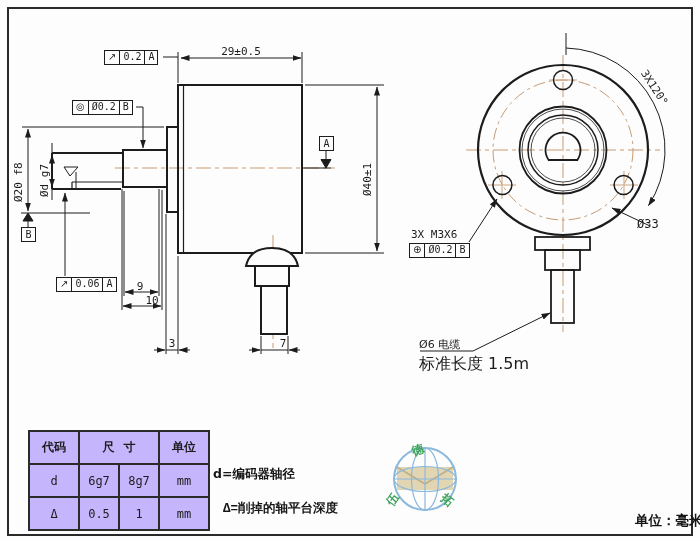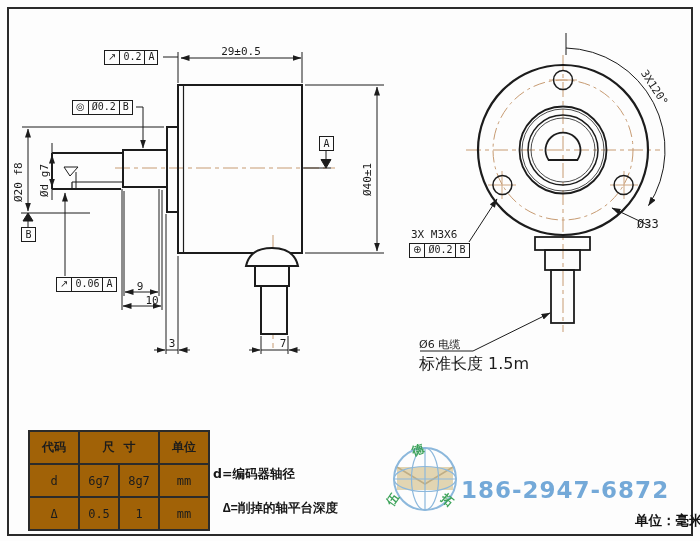--- a/index.html
+++ b/index.html
@@ -13,21 +13,21 @@
   .fcf{position:absolute;display:inline-flex;background:#fdfdfd;}
   .fcf span{display:block;box-sizing:border-box;border:1px solid #1c1c1c;margin-left:-1px;
             height:15px;line-height:13px;padding:0 3px;font:10px "DejaVu Sans Mono",monospace;
             color:#1c1c1c;text-align:center;}
   .fcf span.sym{font-family:"DejaVu Sans",sans-serif;min-width:16px;}
   .dbox{position:absolute;box-sizing:border-box;width:15px;height:15px;border:1px solid #1c1c1c;
         font:10px/13px "DejaVu Sans Mono",monospace;text-align:center;color:#1c1c1c;background:#fdfdfd;}
   
   .ptable{position:absolute;left:28px;top:430px;width:180px;border-collapse:collapse;table-layout:fixed;}
   .ptable th,.ptable td{box-sizing:border-box;border:2px solid #2b2b2b;height:33px;text-align:center;
-        font:600 12px "DejaVu Sans",sans-serif;color:#1c1c1c;background:#a16207;}
+        font:600 12px "DejaVu Sans",sans-serif;color:#1c1c1c;background:#c4b5fd;}
   .ptable td{font:12px "DejaVu Sans Mono",monospace;}
   .ptable th.size{letter-spacing:9px;text-indent:9px;text-align:center;}
   .note{position:absolute;font:600 12.5px "DejaVu Sans",sans-serif;color:#161616;white-space:nowrap;}
   
   .company{position:absolute;left:460px;top:451px;font:bold 21px "DejaVu Sans",sans-serif;
            color:#43a556;letter-spacing:3px;white-space:nowrap;}
   .phone{position:absolute;left:461px;top:477px;font:bold 23px "DejaVu Sans",sans-serif;
          color:#74a9d8;letter-spacing:1px;white-space:nowrap;}
   .site{position:absolute;left:461px;top:503px;font:17px "DejaVu Sans",sans-serif;
         color:#9b9b9b;letter-spacing:2px;white-space:nowrap;}
@@ -221,16 +221,15 @@
   </tr>
 </tbody>
     </table>
 
 <div class="note" style="left:213px;top:466px;">d=编码器轴径</div>
 <div class="note" style="left:223px;top:500px;font-family:Liberation Mono, monospace;">Δ=削掉的轴平台深度</div>
 
 <div class="logoch" style="left:412px;top:442px;transform:rotate(-20deg);">德</div>
 <div class="logoch" style="left:387px;top:491px;transform:rotate(-55deg);">伍</div>
 <div class="logoch" style="left:441px;top:492px;transform:rotate(40deg);">拓</div>
-<div class="phone">186-2947-6872</div>
 <div class="unitnote">单位：毫米</div>
 
 </div>
 
 </body></html>

